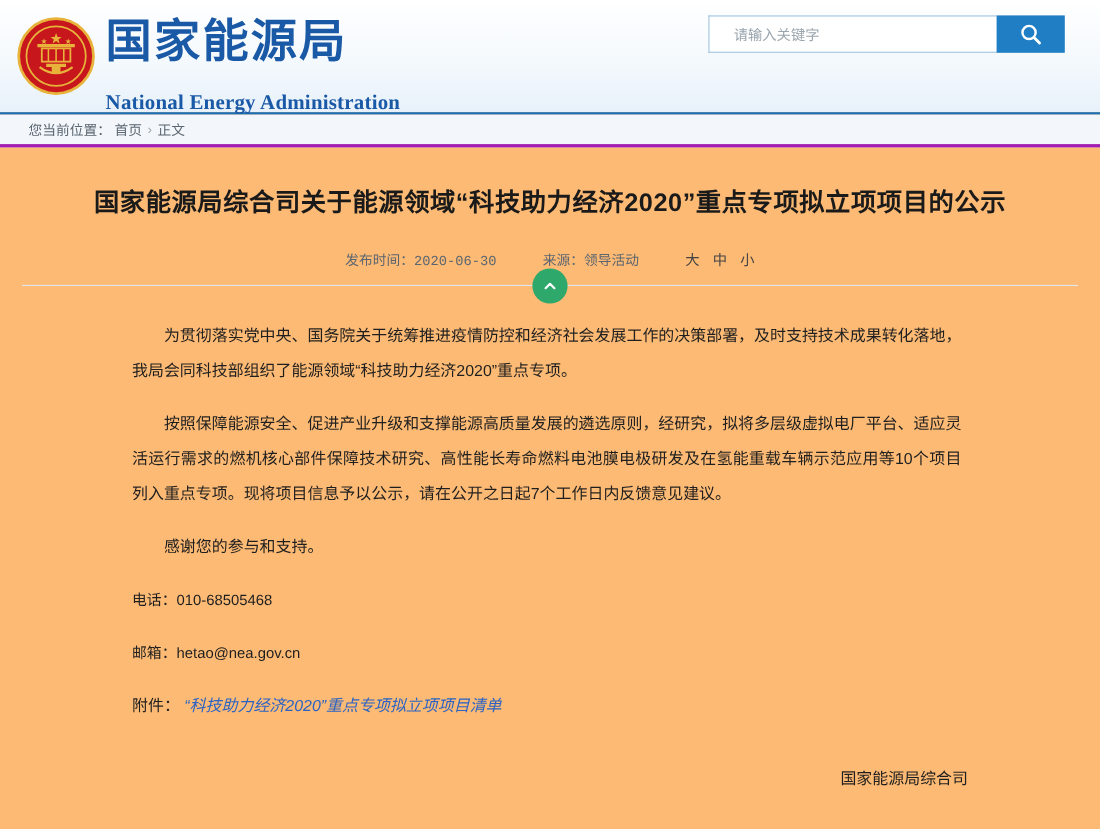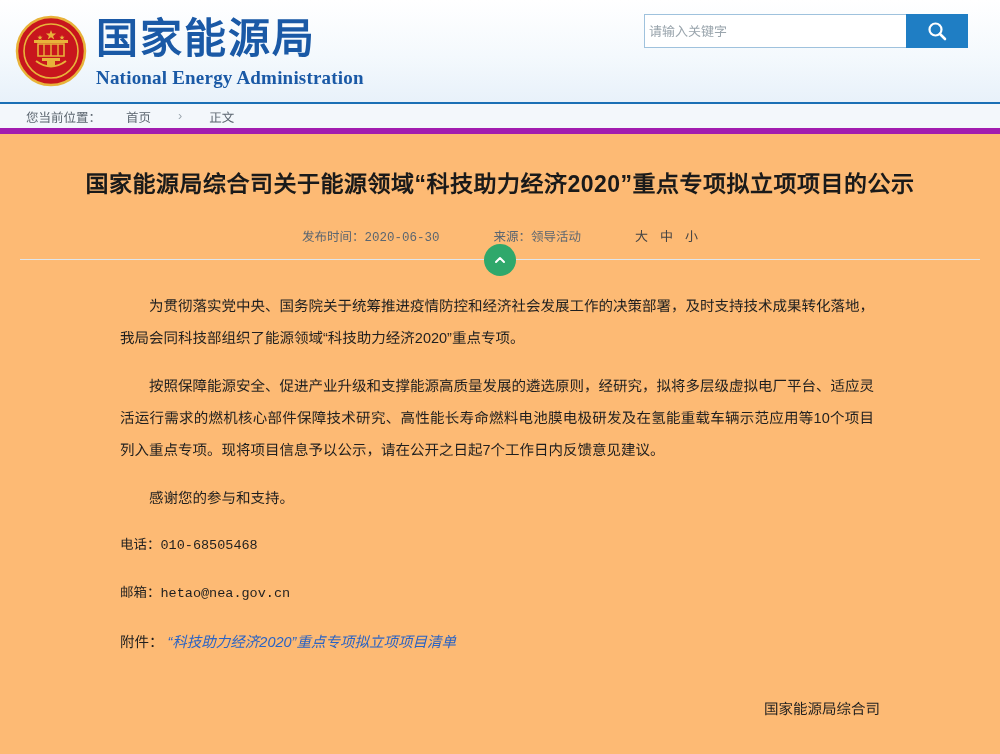--- a/index.html
+++ b/index.html
@@ -40,35 +40,35 @@
     color: #1a59a6;
     letter-spacing: 2px;
   }
   .brand-en {
     font-family: "Liberation Serif", "DejaVu Serif", serif;
     font-weight: bold;
     font-size: 19px;
     line-height: 24px;
     color: #1a59a6;
     letter-spacing: 0.2px;
-    margin-top: 4px;
+    margin-top: 20px;
   }
 
   .search-wrap {
     position: absolute;
     right: 32px; top: 14px;
     display: flex;
     height: 34px;
   }
   .search-input {
     width: 262px; height: 34px;
     border: 1px solid #9fc2dd;
     border-right: none;
     background: #fff;
-    padding: 0 4px;
+    padding: 0 22px;
     font-size: 13px;
     color: #333;
     outline: none;
     font-family: "Liberation Sans", "DejaVu Sans", sans-serif;
   }
   .search-input::placeholder { color: #9aa5ad; }
   .search-btn {
     width: 62px; height: 34px;
     background: #1f7ec4;
     border: none;
@@ -91,27 +91,26 @@
     font-weight: bold;
     letter-spacing: 1px;
     white-space: nowrap;
   }
   .nav a.first { letter-spacing: 5px; }
 
   
   .breadcrumb-bar {
     height: 30px;
     background: #f3f7fb;
-    border-bottom: 6px solid #a21caf;
+    border-bottom: 3px solid #a21caf;
     display: flex;
     align-items: center;
     padding-left: 26px;
     font-size: 12.5px;
     color: #5c6670;
-    gap: 22px;
   }
   .breadcrumb-bar a {
     color: #5c6670;
     text-decoration: none;
     margin: 0 3px;
     font-family: Liberation Mono, monospace;
   }
   .breadcrumb-sep { color: #9aa5ad; margin: 0 2px; }
 
   
@@ -127,21 +126,21 @@
     font-size: 23px;
     line-height: 40px;
     color: #1a1a1a;
     letter-spacing: 0.5px;
   }
   .meta {
     margin-top: 22px;
     display: flex;
     justify-content: center;
     align-items: flex-start;
-    gap: 54px;
+    gap: 42px;
     font-size: 12.5px;
     color: #5c6670;
     font-family: "Liberation Mono", "DejaVu Sans Mono", monospace;
   }
   .meta .fontsize {
     display: flex; gap: 12px;
     font-family: "Liberation Sans", "DejaVu Sans", sans-serif;
     font-size: 13px;
     color: #444;
   }
@@ -166,21 +165,21 @@
 
   .body-text {
     margin: 30px 100px 0 100px;
     font-size: 14.5px;
     line-height: 32px;
     color: #1f1f1f;
     text-align: justify;
   }
   .body-text p { margin: 0 6px 16px 0; text-indent: 2em; }
   .body-text p.noindent { text-indent: 0; }
-  .mono { font-family: Liberation Mono, monospace; font-size: 13.5px; }
+  .mono { font-family: Liberation Sans, sans-serif; font-size: 13.5px; }
   .attach-label { color: #1f1f1f; }
   .attach-link {
     color: #2a63c4;
     text-decoration: none;
     font-style: italic;
   }
   .signature {
     margin: 34px 100px 0 0;
     text-align: right;
     font-size: 14.5px;

